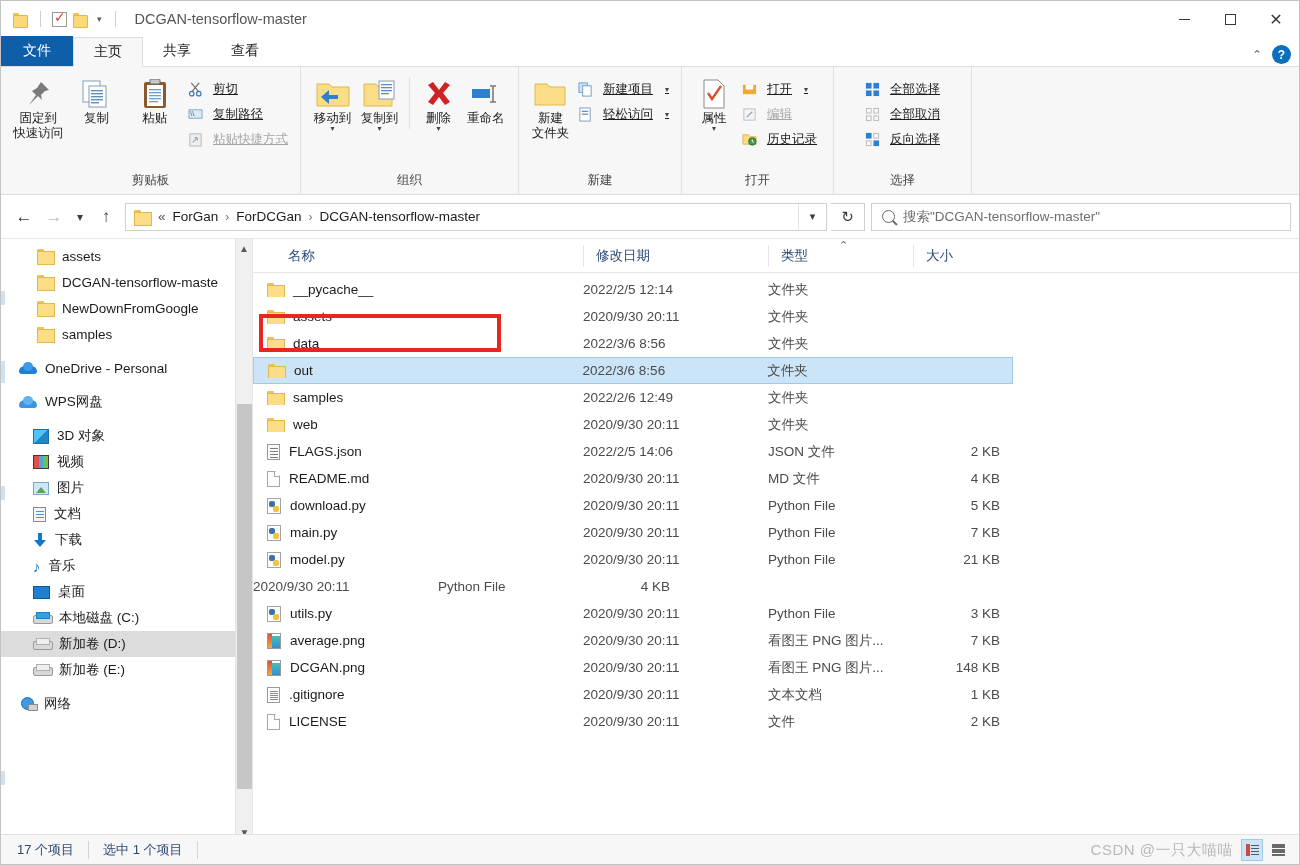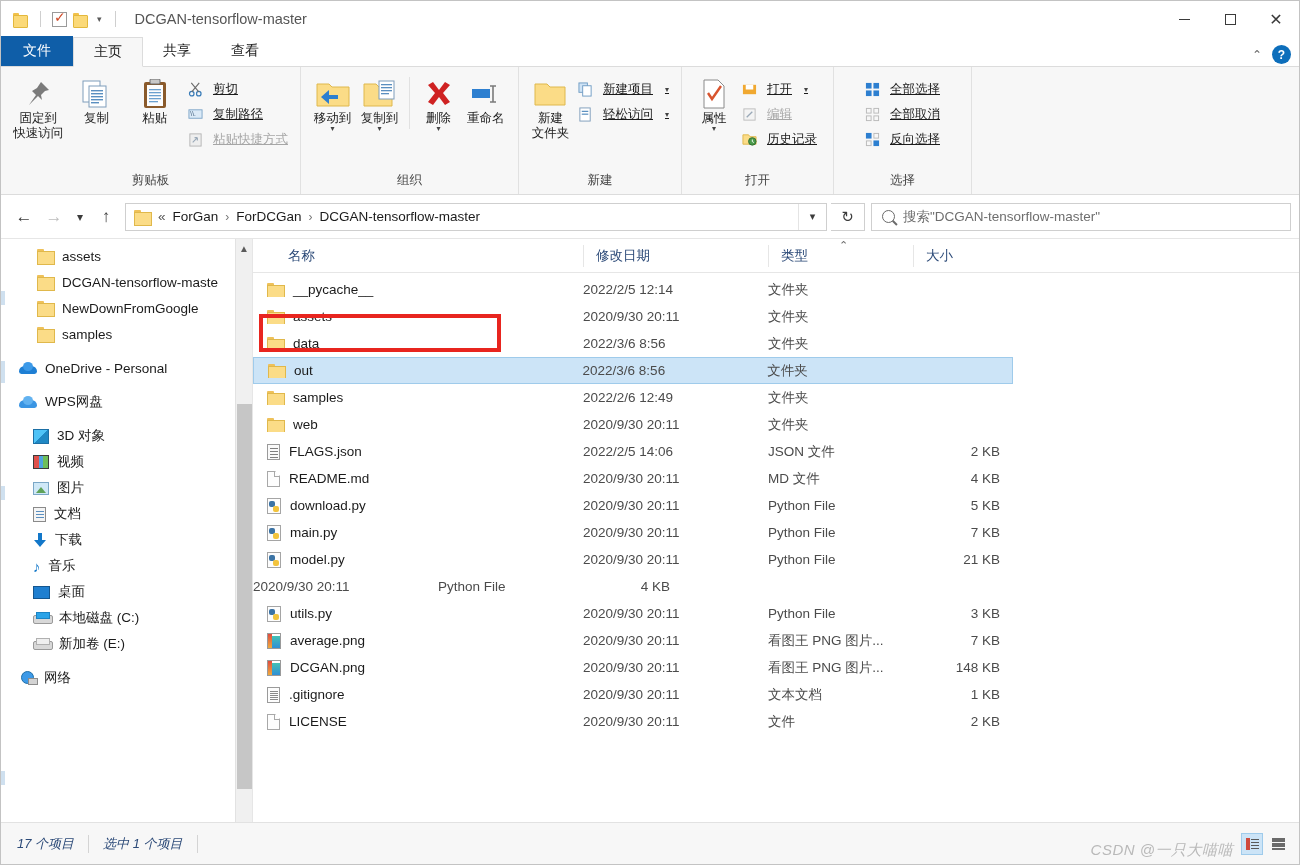--- a/index.html
+++ b/index.html
@@ -190,23 +190,23 @@
         background: linear-gradient(#e04b3f,#f2b93c); }
   .ic-png::after { content: ""; position: absolute; left: 4px; top: 2px; width: 9px; height: 12px;
         background: linear-gradient(#43c1b4,#2f8fd6); }
   .ic-txt { width: 13px; height: 16px; background: #fdfdfd; border: 1px solid #9a9a9a; position: relative; }
   .ic-txt::after { content: ""; position: absolute; left: 2px; top: 3px; width: 8px; height: 1px;
         background: #8a8a8a; box-shadow: 0 2px 0 #8a8a8a, 0 4px 0 #8a8a8a, 0 6px 0 #8a8a8a, 0 8px 0 #8a8a8a; }
 
   .redbox { position: absolute; border: 4px solid #e8251f; pointer-events: none; }
 
   
-  .statusbar { position: absolute; left: 0; bottom: 0; width: 1298px; height: 42px;
+  .statusbar { position: absolute; left: 0; bottom: 0; width: 1298px; height: 30px;
                border-top: 1px solid #e2e2e2; background: #f7f7f7; display: flex; align-items: center;
-               padding-left: 16px; gap: 0; font-style: italic; }
+               padding-left: 16px; gap: 0; }
   .st-item { font-size: 13px; color: #2c4a78; padding-right: 14px; border-right: 1px solid #d4d4d4;
              margin-right: 14px; }
   .st-item:last-of-type { border-right: 1px solid #d4d4d4; }
   .view-btns { position: absolute; right: 10px; display: flex; gap: 4px; }
   .vb { width: 22px; height: 22px; display: flex; align-items: center; justify-content: center; }
   .vb.active { background: #cce4f7; border: 1px solid #9fcbeb; }
   .vb-detail { width: 13px; height: 12px; position: relative; }
   .vb-detail::before { content: ""; position: absolute; left: 0; top: 0; width: 4px; height: 12px;
         background: #cf4a3e; }
   .vb-detail::after { content: ""; position: absolute; left: 5px; top: 1px; width: 8px; height: 1px;
@@ -576,20 +576,24 @@
             <span>音乐</span>
           </div>
         <div class="sb-item indent2">
             <span class="ic-desk"></span>
             <span>桌面</span>
           </div>
         <div class="sb-item indent2">
             <span class="ic-drive win"></span>
             <span>本地磁盘 (C:)</span>
           </div>
+        <div class="sb-item indent2 selected">
+            <span class="ic-drive"></span>
+            <span>新加卷 (D:)</span>
+          </div>
         <div class="sb-item indent2">
             <span class="ic-drive"></span>
             <span>新加卷 (E:)</span>
           </div>
         <div class="sb-gap"></div>
         <div class="sb-item">
             <span class="ic-net"></span>
             <span>网络</span>
           </div>
       </div>

